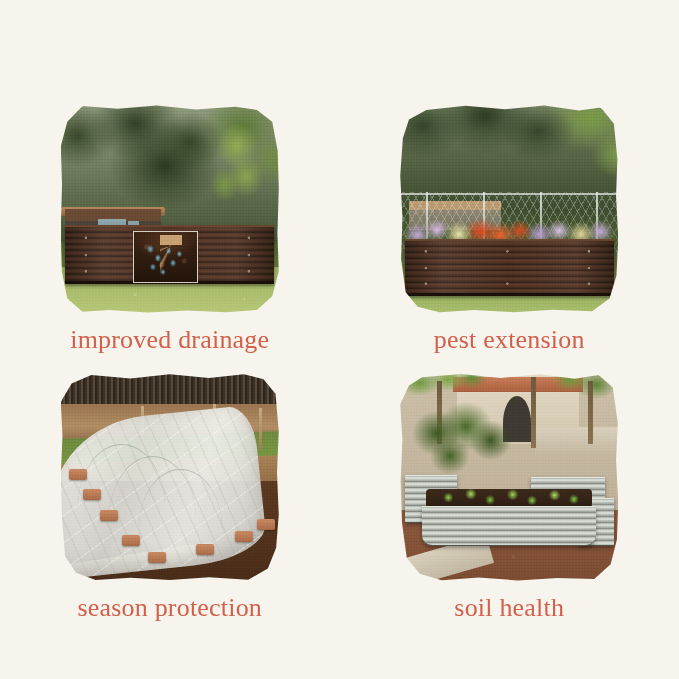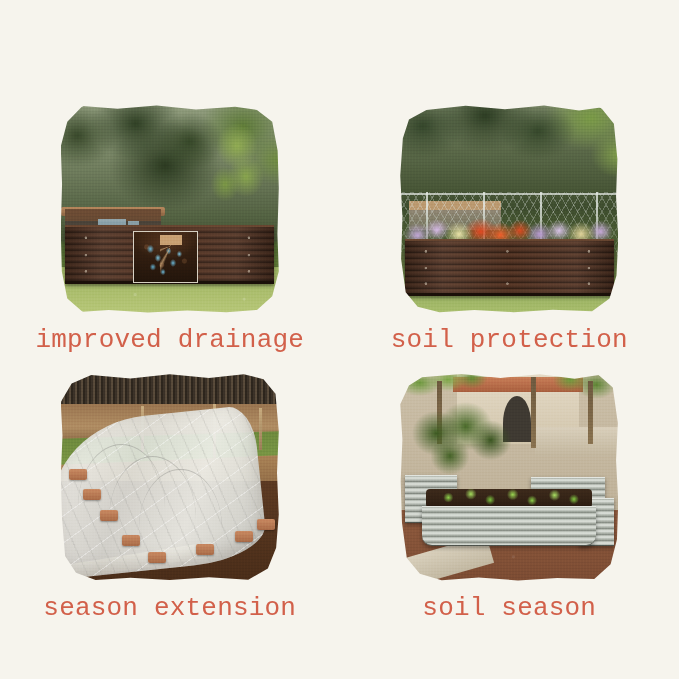--- a/index.html
+++ b/index.html
@@ -101,21 +101,21 @@
       89% 99.0%, 72% 98.6%, 54% 99.7%, 36% 98.3%, 19% 99.6%, 9% 96.5%,
       3% 89%, 0.8% 72%, 0.2% 52%, 1% 32%, 0% 15%, 4% 6%
     );
   }
   .photo {
     position: absolute;
     inset: 0;
   }
   .caption {
     margin-top: 10px;
-    font-family: Liberation Mono, monospace;
+    font-family: Liberation Serif, serif;
     font-size: 26px;
     line-height: 34px;
     color: #d2604a;
     text-align: center;
     letter-spacing: 0.2px;
   }
 
   
   .p1-sky {
     position: absolute; left: 0; top: 0; width: 100%; height: 100%;
@@ -519,21 +519,21 @@
           <div class="p2-post" style="left:90%"></div>
           <div class="p2-lawn"></div>
           <div class="p2-flowers"></div>
           <div class="bed-toprail" style="bottom:31%"></div>
           <div class="bed-brown" style="bottom:8%;height:25%">
             <div class="bed-rivets"></div>
           </div>
           <div class="grain"></div>
         </div>
       </div>
-      <div class="caption">soil protection</div>
+      <div class="caption">pest extension</div>
     </div>
 
     <div class="cell">
       <div class="photo-frame shape-c">
         <div class="photo">
           <div class="p3-bg"></div>
           <div class="p3-treeline"></div>
           <div class="p3-dirtbank"></div>
           <div class="p3-grass"></div>
           <div class="p3-dirt2"></div>
@@ -556,21 +556,21 @@
             <div class="p3-brick" style="left:18%;top:66%"></div>
             <div class="p3-brick" style="left:28%;top:78%"></div>
             <div class="p3-brick" style="left:40%;top:86%"></div>
             <div class="p3-brick" style="left:62%;top:82%"></div>
             <div class="p3-brick" style="left:80%;top:76%"></div>
             <div class="p3-brick" style="left:90%;top:70%"></div>
           </div>
           <div class="grain"></div>
         </div>
       </div>
-      <div class="caption">season extension</div>
+      <div class="caption">season protection</div>
     </div>
 
     <div class="cell">
       <div class="photo-frame shape-d">
         <div class="photo">
           <div class="p4-bg"></div>
           <div class="p4-house"></div>
           <div class="p4-roof"></div>
           <div class="p4-arch"></div>
           <div class="p4-wall"></div>
@@ -586,17 +586,17 @@
           <div class="galv h" style="left:60%;top:50%;width:34%;height:22%"></div>
           <div class="galv h" style="left:82%;top:60%;width:16%;height:22%"></div>
 
           <div class="p4-soilstrip" style="left:12%;top:56%;width:76%;height:9%;border-radius:4px"></div>
           <div class="p4-lettuce" style="left:13%;top:53%;width:74%;height:14%"></div>
           <div class="galv h" style="left:10%;top:64%;width:80%;height:18%;border-radius:0 0 10px 10px"></div>
 
           <div class="grain"></div>
         </div>
       </div>
-      <div class="caption">soil season</div>
+      <div class="caption">soil health</div>
     </div>
 
   </div>
 </div>
 
 </body></html>

